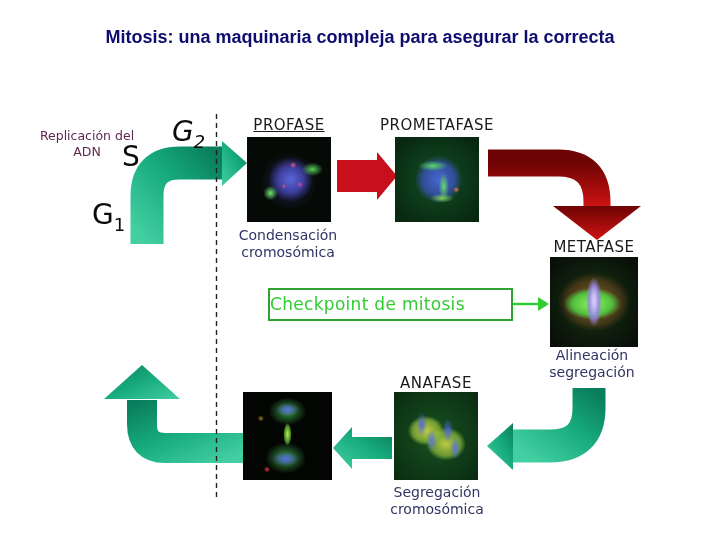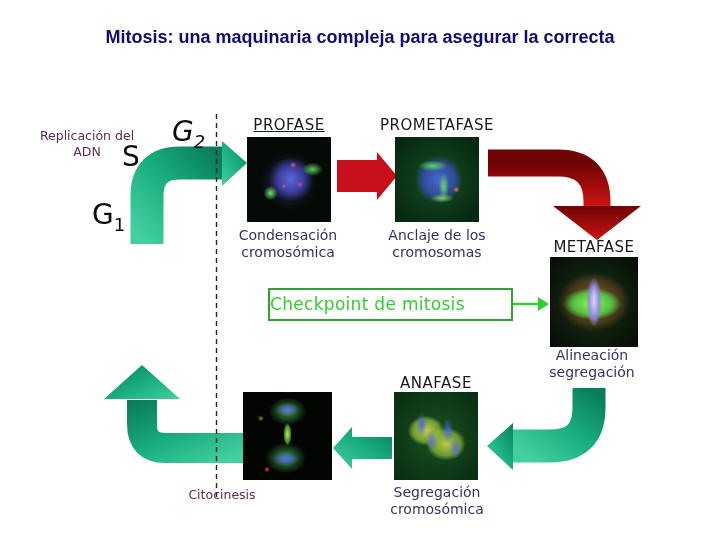--- a/index.html
+++ b/index.html
@@ -183,26 +183,24 @@
   <div class="micro" id="img-metafase"></div>
   <div class="micro" id="img-anafase"></div>
   <div class="micro" id="img-telofase"></div>
 
   <div class="phase-name" id="lbl-profase">PROFASE</div>
   <div class="phase-name" id="lbl-prometafase">PROMETAFASE</div>
   <div class="phase-name" id="lbl-anafase">ANAFASE</div>
   <div class="phase-name" id="lbl-metafase">METAFASE</div>
 
   <div class="phase-caption" id="cap-profase">Condensación cromosómica</div>
-  <div class="phase-caption" id="cap-prometafase">Anclaje de los cromosomas</div>
   <div class="phase-caption" id="cap-metafase">Alineación segregación</div>
   <div class="phase-caption" id="cap-anafase">Segregación cromosómica</div>
 
   <div class="interphase-text" id="lbl-replication">Replicación del ADN</div>
-  <div class="interphase-text" id="lbl-citocinesis">Citocinesis</div>
 
   <div class="g-label" id="lbl-s">S</div>
   <div class="g-label" id="lbl-g2"><span>G</span><sub>2</sub></div>
   <div class="g-label" id="lbl-g1"><span>G</span><sub>1</sub></div>
 
   <div id="checkpoint-box">
     <span>Checkpoint de mitosis</span>
   </div>
 
 </div>

